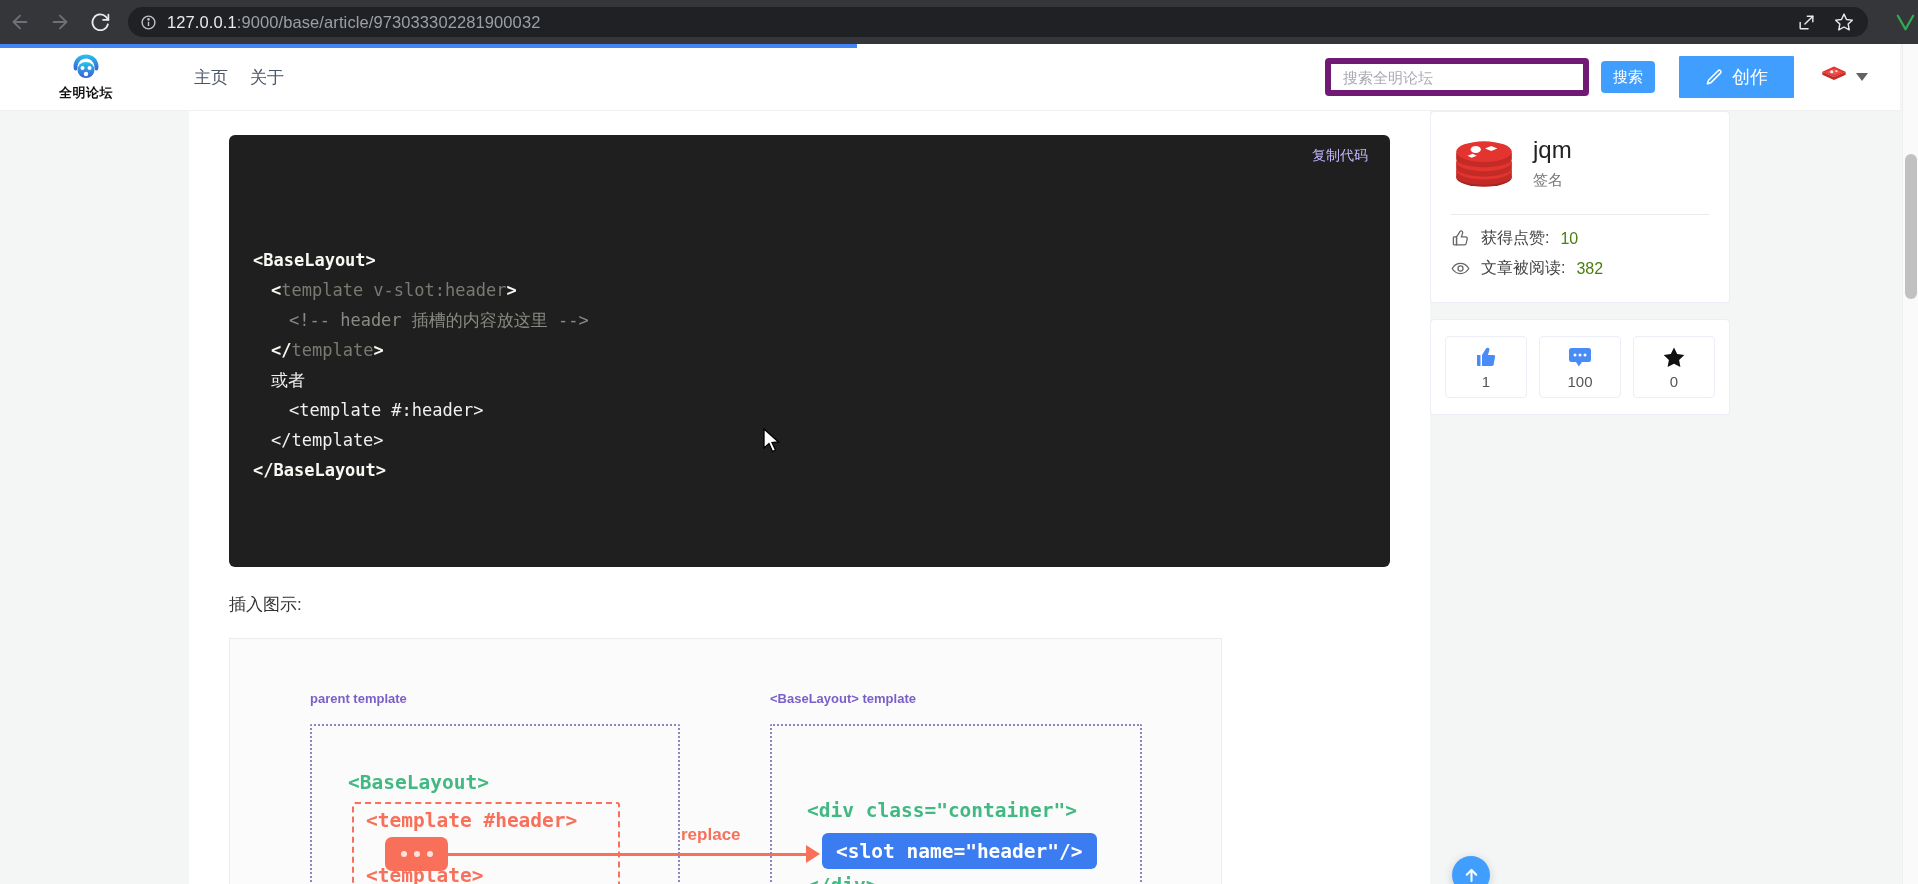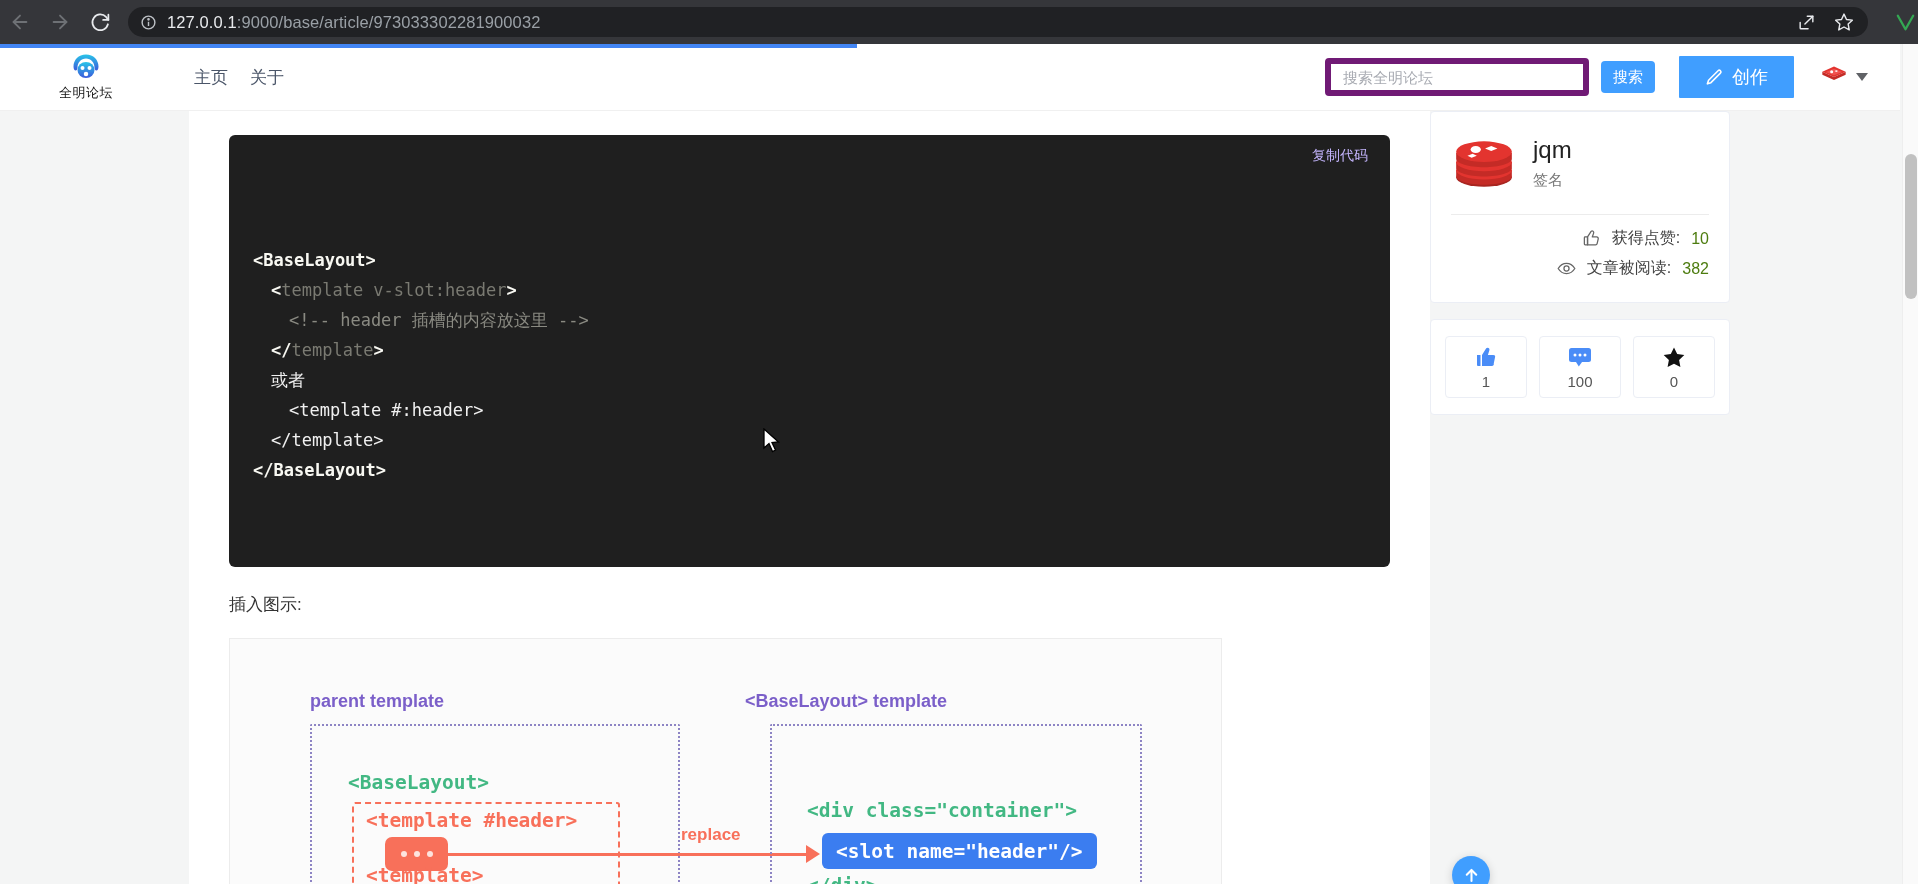--- a/index.html
+++ b/index.html
@@ -75,21 +75,21 @@
     background: #ffffff;
     display: flex; align-items: center;
     border-bottom: 1px solid #f0f0f0;
   }
   #brand {
     display: flex; flex-direction: column; align-items: center;
     margin-left: 40px; width: 92px;
   }
   #brand-logo { width: 34px; height: 30px; }
   #brand-name {
-    font-size: 13px; font-weight: normal; color: #111;
+    font-size: 13px; font-weight: bold; color: #111;
     margin-top: 1px; letter-spacing: 0.5px;
   }
   #main-nav { display: flex; gap: 22px; margin-left: 62px; }
   #main-nav a {
     font-size: 17px; color: #4a5568; text-decoration: none;
   }
   #header-right {
     margin-left: auto; display: flex; align-items: center; gap: 12px;
     padding-right: 32px;
   }
@@ -174,21 +174,21 @@
   #diagram {
     margin-top: 22px;
     width: 993px; height: 434px;
     background: #fbfbfb;
     border: 1px solid #ececec;
     position: relative;
     overflow: hidden;
   }
   .dgm-title {
     position: absolute;
-    font-size: 18px; font-weight: bold;
+    font-size: 13px; font-weight: bold;
     color: #7b5fc9;
     font-family: "Liberation Sans", sans-serif;
   }
   .dgm-outer {
     position: absolute;
     border: 2px dotted #8d84c4;
     border-radius: 2px;
   }
   .dgm-code {
     position: absolute;
@@ -247,21 +247,21 @@
     margin-bottom: 16px;
   }
   #profile-card { padding: 18px 20px 14px 20px; }
   #profile-top { display: flex; align-items: center; gap: 16px; }
   #profile-avatar { width: 66px; height: 66px; flex: none; }
   #profile-name { font-size: 24px; color: #222; line-height: 1.2; }
   #profile-sign { font-size: 15px; color: #777; margin-top: 7px; }
   #profile-divider { height: 1px; background: #ececec; margin: 18px 0 13px 0; }
   .stat-line {
     display: flex; align-items: center; gap: 11px;
-    font-size: 16px; color: #444; margin-bottom: 9px; justify-content: flex-end;
+    font-size: 16px; color: #444; margin-bottom: 9px;
   }
   .stat-line .num { color: #4d7c0f; }
   #action-card { display: flex; padding: 16px 14px; gap: 12px; }
   .action-box {
     flex: 1; height: 62px;
     border: 1px solid #ebeef5; border-radius: 4px;
     display: flex; flex-direction: column;
     align-items: center; justify-content: center; gap: 4px;
     cursor: pointer; background: #fff;
   }
@@ -404,21 +404,21 @@
 
         <div id="code-block">
           <button id="copy-code-button">复制代码</button>
           <div id="code-content"><div style="padding-left: 0px;"><span class="tok-tag">&lt;BaseLayout&gt;</span></div><div style="padding-left: 18px;"><span class="tok-tag">&lt;</span><span class="tok-dim">template v-slot:header</span><span class="tok-tag">&gt;</span></div><div style="padding-left: 36px;"><span class="tok-comment">&lt;!-- header 插槽的内容放这里 --&gt;</span></div><div style="padding-left: 18px;"><span class="tok-tag">&lt;/</span><span class="tok-dim">template</span><span class="tok-tag">&gt;</span></div><div style="padding-left: 18px;"><span class="tok-plain">或者</span></div><div style="padding-left: 36px;"><span class="tok-plain">&lt;template #:header&gt;</span></div><div style="padding-left: 18px;"><span class="tok-plain">&lt;/template&gt;</span></div><div style="padding-left: 0px;"><span class="tok-tag">&lt;/BaseLayout&gt;</span></div></div>
         </div>
 
         <div id="insert-label">插入图示:</div>
 
         <div id="diagram">
           <div class="dgm-title" style="left:80px; top:52px;">parent template</div>
-          <div class="dgm-title" style="left:515px; top:52px;text-align:right;">&lt;BaseLayout&gt; template</div>
+          <div class="dgm-title" style="left:540px; top:52px;text-align:right;">&lt;BaseLayout&gt; template</div>
 
           <div class="dgm-outer" style="left:80px; top:85px; width:370px; height:218px;"></div>
           <div class="dgm-code clr-green" style="left:118px; top:132px;">&lt;BaseLayout&gt;</div>
           <div class="dgm-inner-red" style="left:122px; top:163px; width:268px; height:100px;"></div>
           <div class="dgm-code clr-red" style="left:136px; top:170px;">&lt;template #header&gt;</div>
           <div class="dgm-red-pill" style="left:155px; top:198px; width:63px; height:34px;">
               <i></i>
               <i></i>
               <i></i>
             </div>

